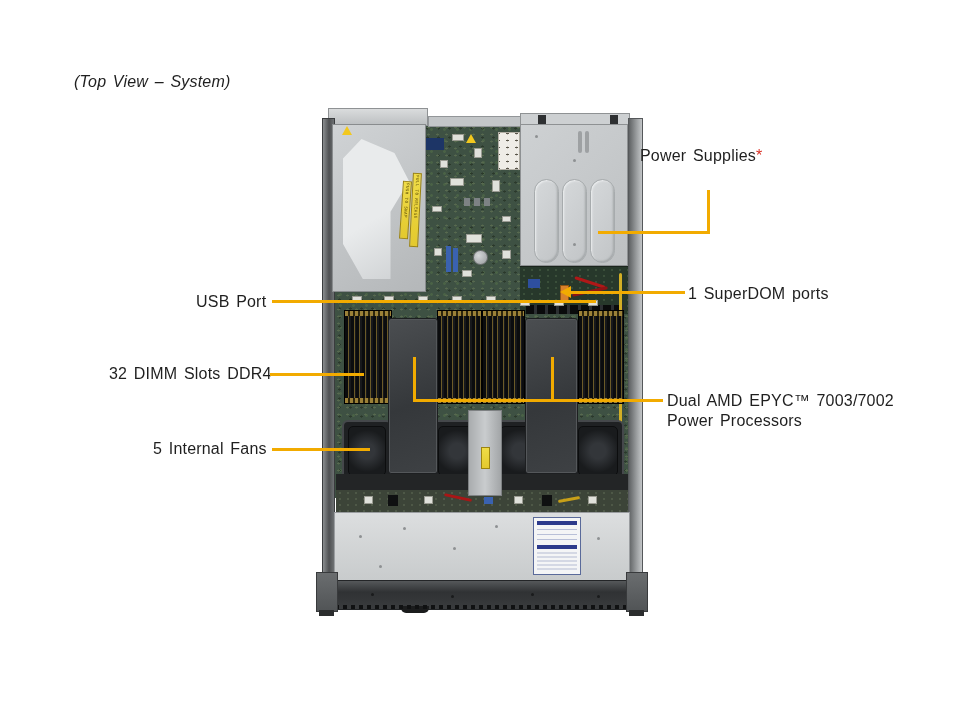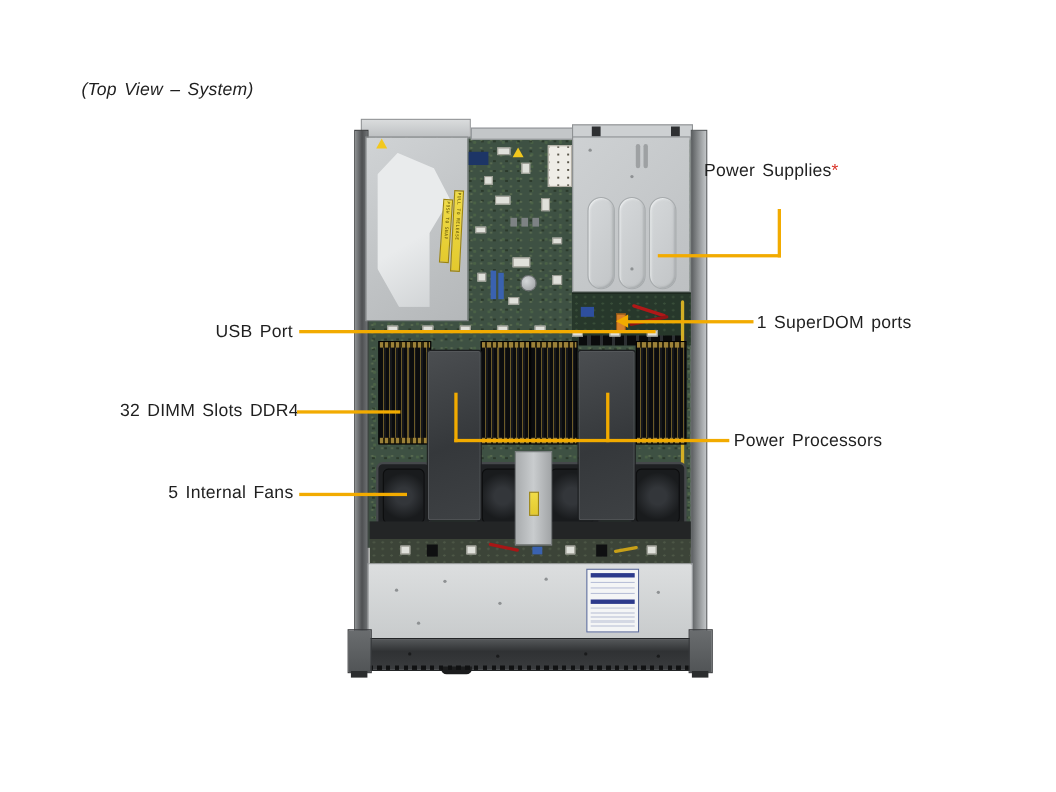--- a/index.html
+++ b/index.html
@@ -294,17 +294,18 @@
   <div class="cl cl-cpu-h"></div>
   <div class="cl cl-fans"></div>
 
   <div class="lbl lbl-psu">
     <span style="display:block;"><span>Power Supplies</span><span class="red">*</span></span>
   </div>
   <div class="lbl lbl-usb">USB Port</div>
   <div class="lbl lbl-superdom">1 SuperDOM ports</div>
   <div class="lbl lbl-dimm">32 DIMM Slots DDR4</div>
   <div class="lbl lbl-cpu">
+    <span style="display:block;">Dual AMD EPYC™ 7003/7002</span>
     <span style="display:block;">Power Processors</span>
   </div>
   <div class="lbl lbl-fans">5 Internal Fans</div>
 
 </div>
 
 </body></html>

